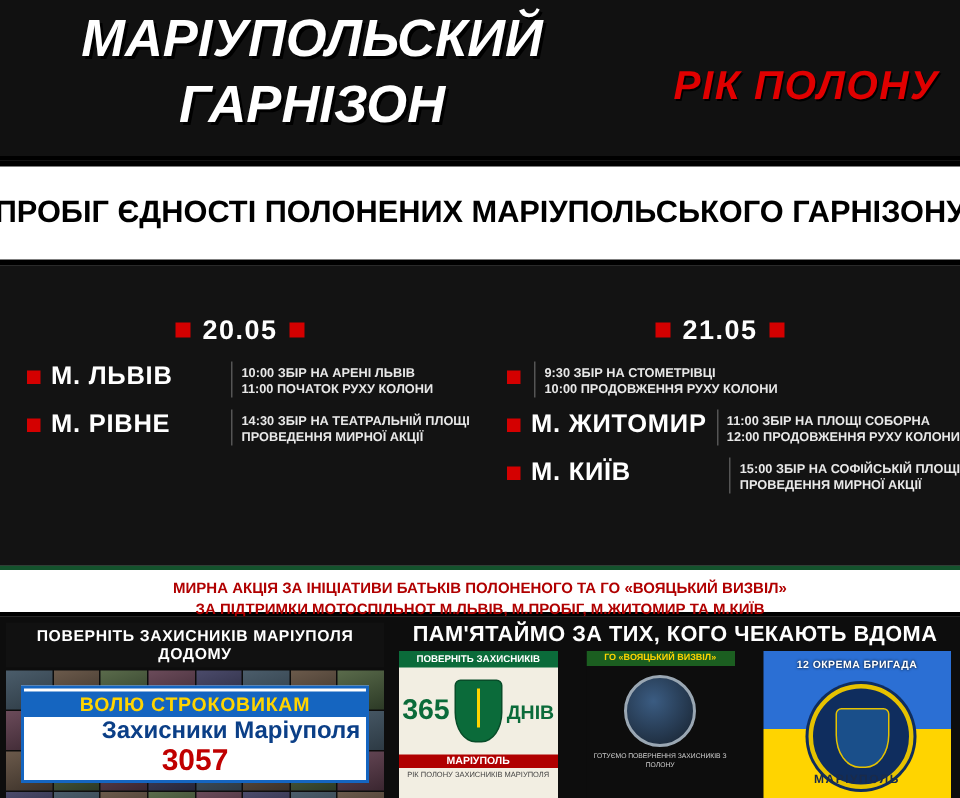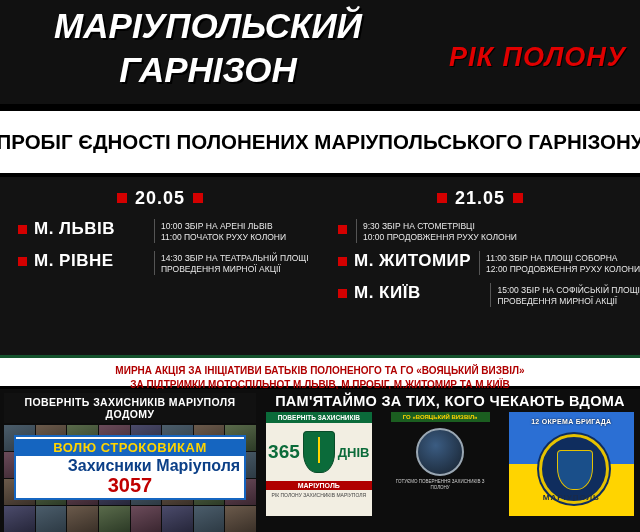--- a/index.html
+++ b/index.html
@@ -74,21 +74,21 @@
     font-size: 20.5px;
     letter-spacing: 0px;
     white-space: nowrap;
   }
 
   
   .schedule {
     position: relative;
     height: 172px;
     background: #131313;
-    padding-top: 6px;
+    padding-top: 28px;
   }
   .cols {
     display: flex;
     width: 100%;
   }
   .col {
     width: 50%;
     position: relative;
   }
   .date-row {
@@ -133,21 +133,21 @@
     color: #fff;
     white-space: nowrap;
     letter-spacing: 0.5px;
   }
   .col-left .city-name { width: 118px; }
   .col-right .city-name { width: 135px; }
   .times {
     font-size: 8.5px;
     line-height: 11px;
     color: #e8e8e8;
-    font-weight: normal;
+    font-weight: bold;
     padding-top: 2px;
     border-left: 1px solid #555;
     padding-left: 6px;
     margin-left: 2px;
     min-height: 20px;
   }
   .times span { display: block; white-space: nowrap; }
 
   
   .midtext {

